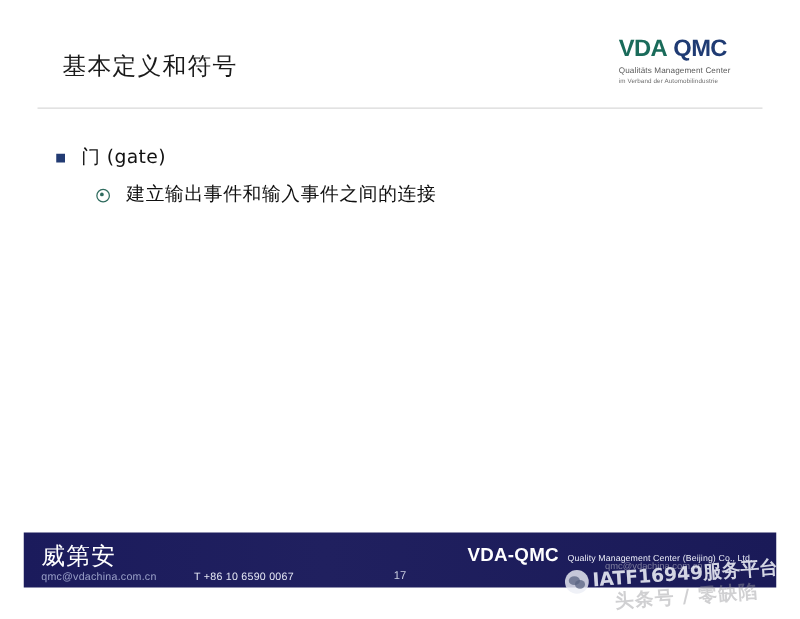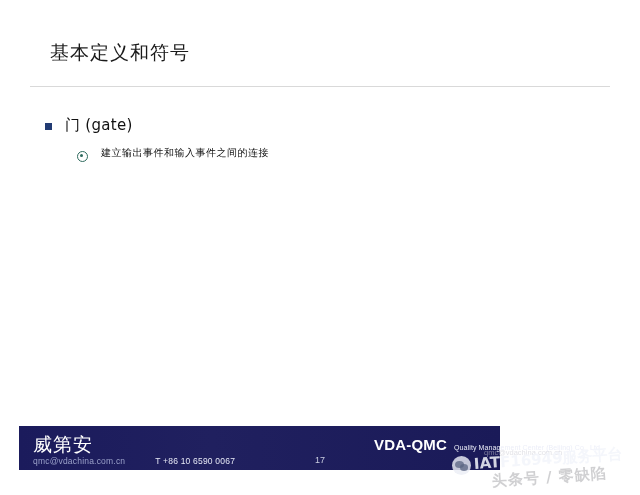--- a/index.html
+++ b/index.html
@@ -120,33 +120,33 @@
   }
   .marker-circle::after {
     content: "";
     position: absolute;
     left: 2px; top: 2px;
     width: 3px; height: 3px;
     border-radius: 50%;
     background: #2f6b5e;
   }
   .bullet-l2-text {
-    font-size: 10px;
+    font-size: 15px;
     color: #111111;
     font-family: Liberation Sans, sans-serif;
     letter-spacing: 0.5px;
     line-height: 1.3;
   }
 
   
   .footer {
     position: absolute;
     left: 19px;
     top: 426px;
-    width: 481px;
+    width: 602px;
     height: 44px;
     background: #1b1b5c;
     background: linear-gradient(90deg, #1b1b5c 0%, #20205f 40%, #1a1a58 100%);
   }
   .footer-brand {
     position: absolute;
     left: 14px;
     top: 6px;
     display: flex;
     align-items: baseline;
@@ -279,20 +279,27 @@
     transform: rotate(-4deg);
     transform-origin: left center;
     font-family: "DejaVu Sans", "Liberation Sans", sans-serif;
   }
 </style>
 </head>
 <body>
 
 <div class="slide">
 
+  <div class="logo">
+    <div class="logo-row">
+      <span class="logo-vda">VDA</span><span class="logo-qmc">QMC</span>
+    </div>
+    <div class="logo-sub1">Qualitäts Management Center</div>
+    <div class="logo-sub2">im Verband der Automobilindustrie</div>
+  </div>
 
   <div class="title">基本定义和符号</div>
   <div class="title-rule"></div>
 
   <div class="body">
 
     <div class="bullet-l1">
       <span class="marker-square"></span>
       <span class="bullet-l1-text">门 (gate)</span>
     </div>

